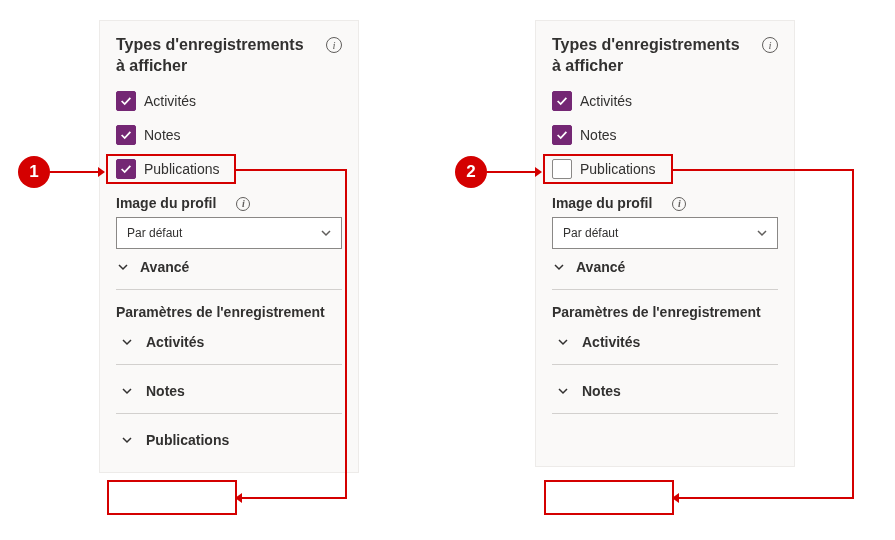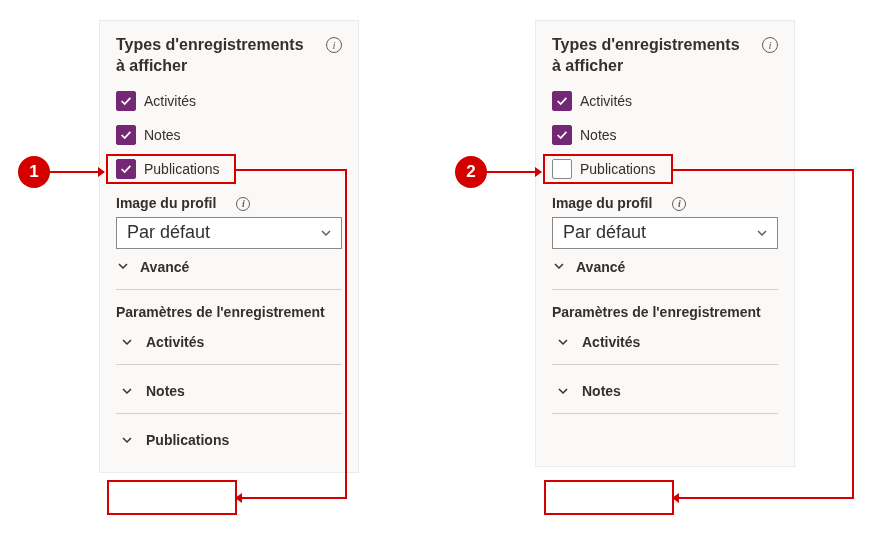--- a/index.html
+++ b/index.html
@@ -85,30 +85,30 @@
   }
   .dropdown {
     width: 100%;
     height: 32px;
     border: 1px solid #8a8886;
     background: #fff;
     display: flex;
     align-items: center;
     justify-content: space-between;
     padding: 0 8px 0 10px;
-    font-size: 18px;
+    font-size: 12px;
   }
   .chevron {
     width: 14px; height: 14px;
     display: inline-flex; align-items: center; justify-content: center;
   }
 
   .collapsible {
     display: flex;
-    align-items: flex-start;
+    align-items: center;
     gap: 10px;
     padding: 10px 0;
     font-weight: 600;
   }
   .divider {
     border: none;
     border-top: 1px solid #d2d0ce;
     margin: 4px 0 8px 0;
   }
   .subsection-title {

